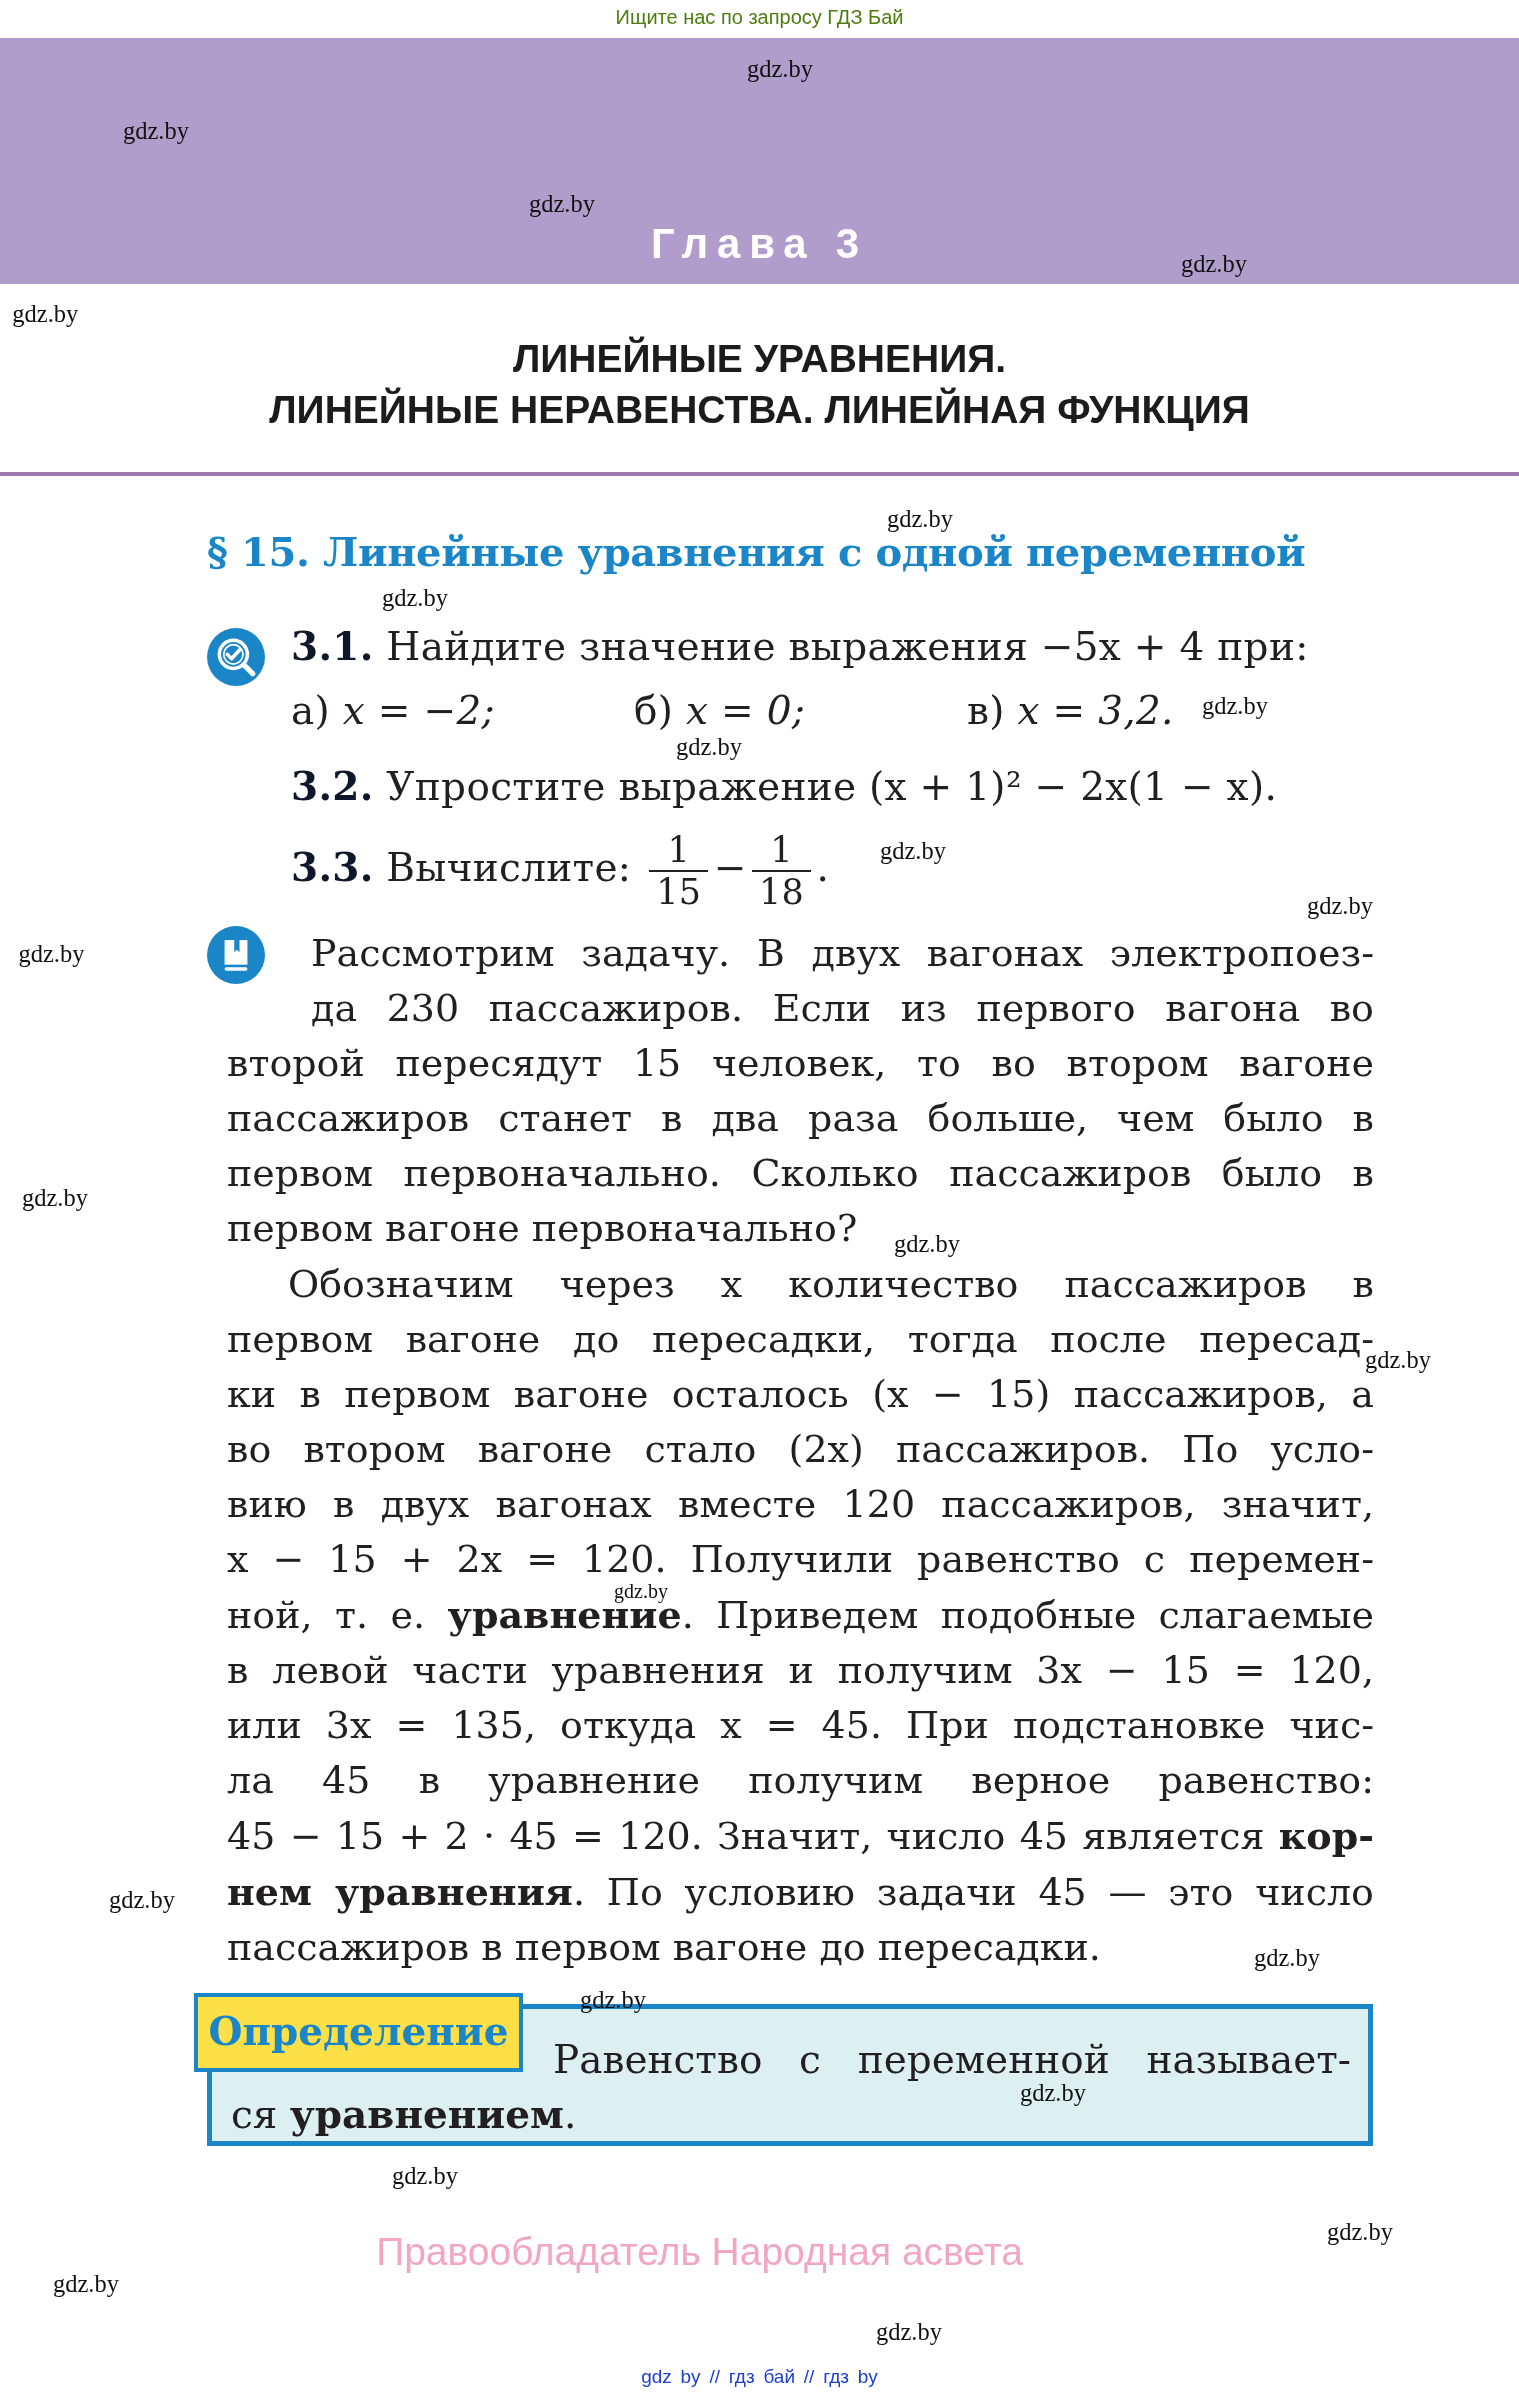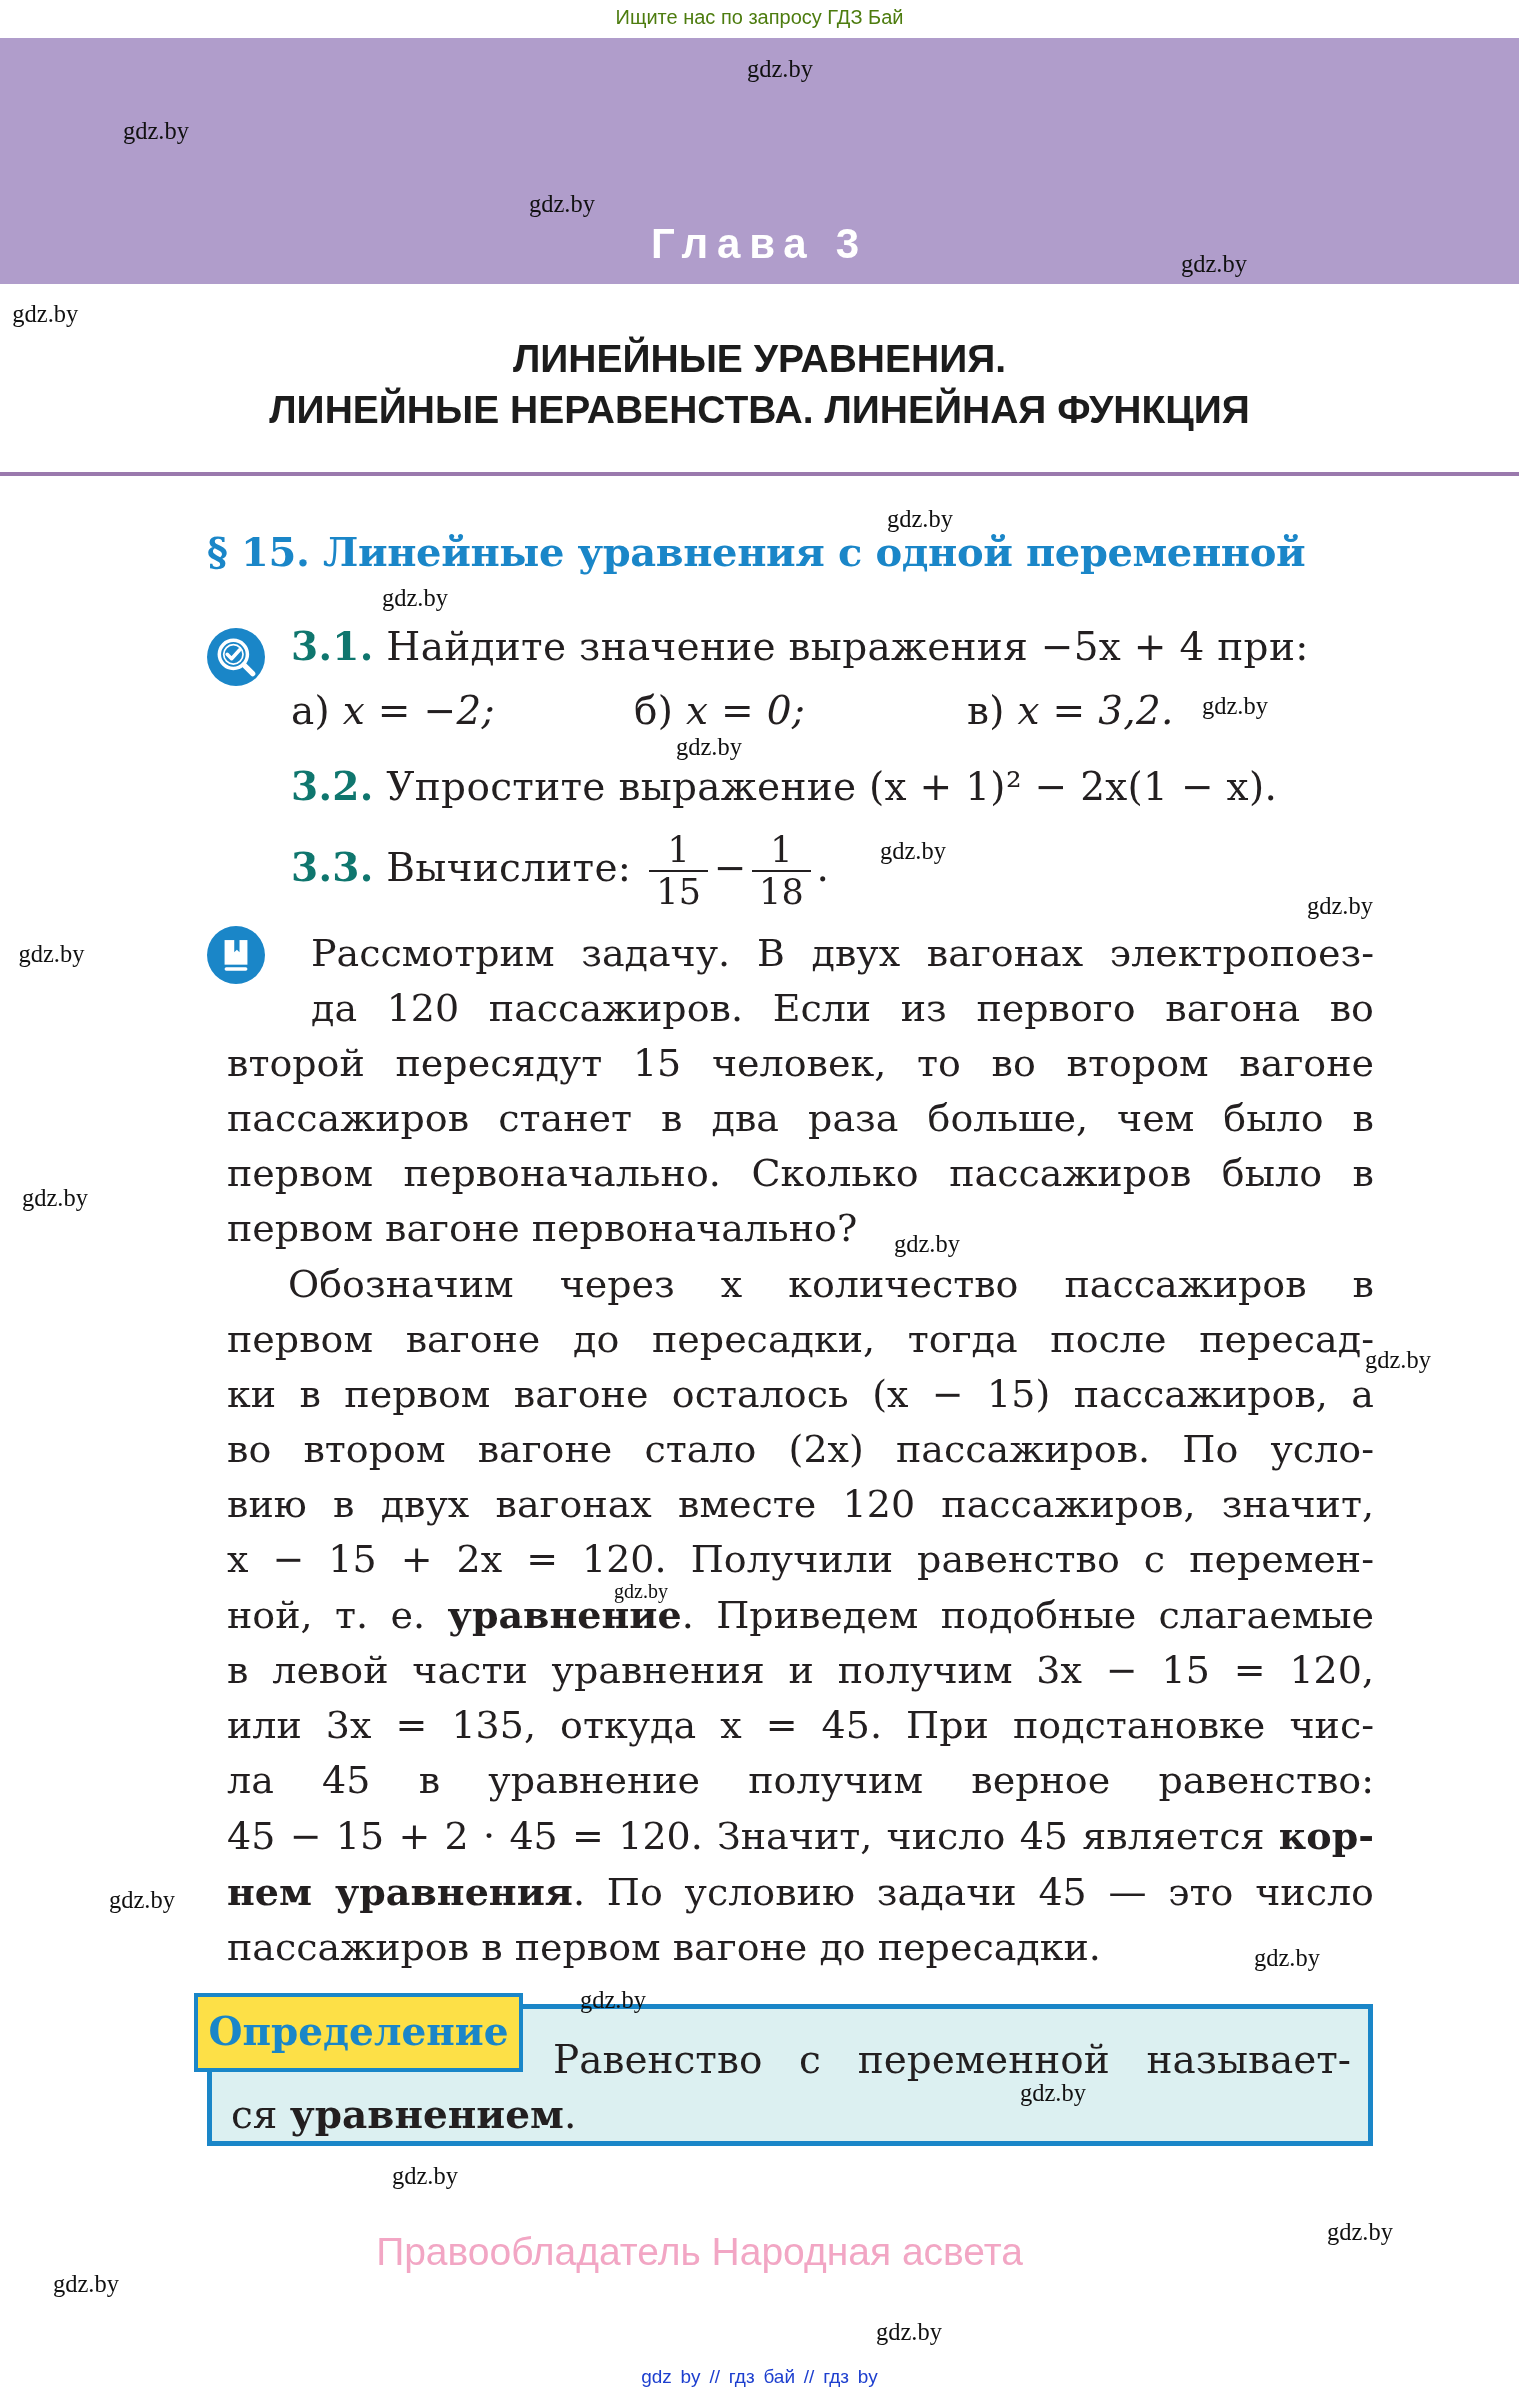--- a/index.html
+++ b/index.html
@@ -34,21 +34,21 @@
   .section-title {
     position: absolute; left: 207px; top: 520px; width: 1225px;
     font-family: "DejaVu Serif", serif; font-weight: bold;
     font-size: 40px; line-height: 63px; color: #1a86c8;
     letter-spacing: -0.4px;
   }
   .icon-circle {
     position: absolute; width: 58px; height: 58px; border-radius: 50%;
     background: #1a86c8;
   }
-  .task-num { color: #0f766e; font-weight: bold; text-align: right; }
+  .task-num { color: #0f172a; font-weight: bold; text-align: right; }
   .task-line {
     position: absolute; left: 291px; font-size: 39px; line-height: 53px; white-space: nowrap;
     letter-spacing: 0.3px;
   }
   .math { font-style: italic; }
   .frac {
     display: inline-block; vertical-align: middle; text-align: center;
     font-size: 35px; line-height: 40px; margin: 0 5.3px;
   }
   .frac .num { display: block; border-bottom: 2.6px solid #231f20; padding: 0 7px; }
@@ -141,21 +141,21 @@
 <div class="icon-circle" style="left:207px; top:926px;">
   <svg width="58" height="58" viewBox="0 0 66 66">
     <path d="M20 16 H46 V44 H20 Z" fill="#ffffff"></path>
     <path d="M31 16 V30 L34 27 L37 30 V16 Z" fill="#1a86c8"></path>
     <rect x="20" y="47" width="26" height="4" rx="2" fill="#ffffff"></rect>
   </svg>
 </div>
 
 <div class="body-text" style="top:926px;">
   <span class="line intro-first">Рассмотрим задачу. В двух вагонах электропоез-</span>
-  <span class="line intro-first">да 120 пассажиров. Если из первого вагона во</span>
+  <span class="line intro-first">да 230 пассажиров. Если из первого вагона во</span>
   <span class="line">второй пересядут 15 человек, то во втором вагоне</span>
   <span class="line">пассажиров станет в два раза больше, чем было в</span>
   <span class="line">первом первоначально. Сколько пассажиров было в</span>
   <span class="line last">первом вагоне первоначально?</span>
 </div>
 
 <div class="body-text" style="top:1257px;">
   <span class="line indent">Обозначим через x количество пассажиров в</span>
   <span class="line">первом вагоне до пересадки, тогда после пересад-</span>
   <span class="line">ки в первом вагоне осталось (x − 15) пассажиров, а</span>

